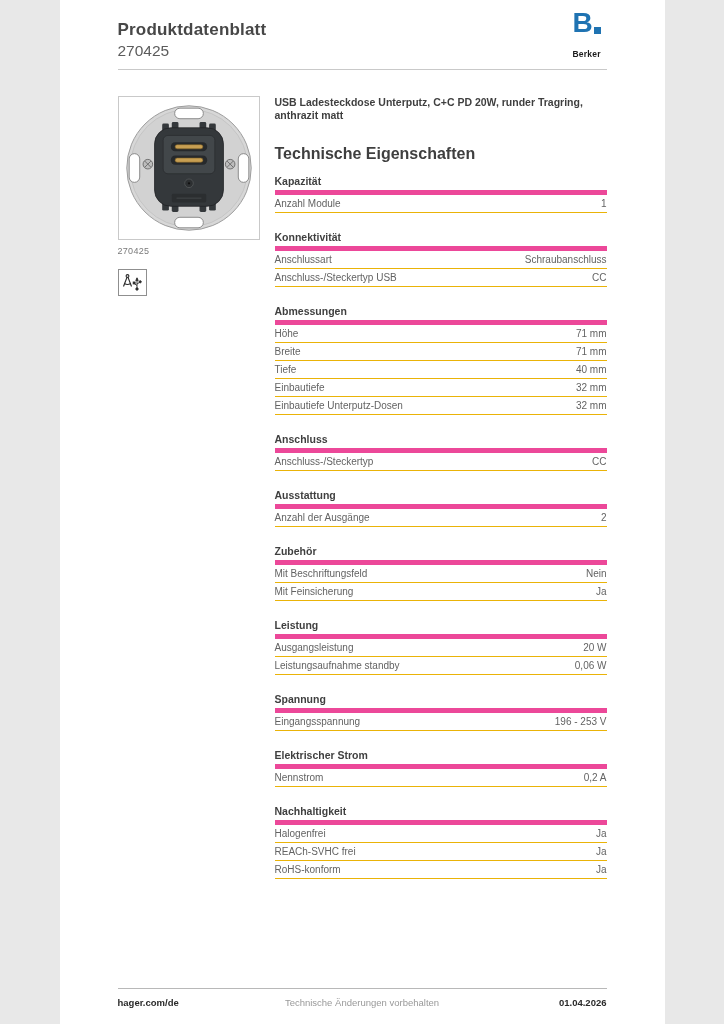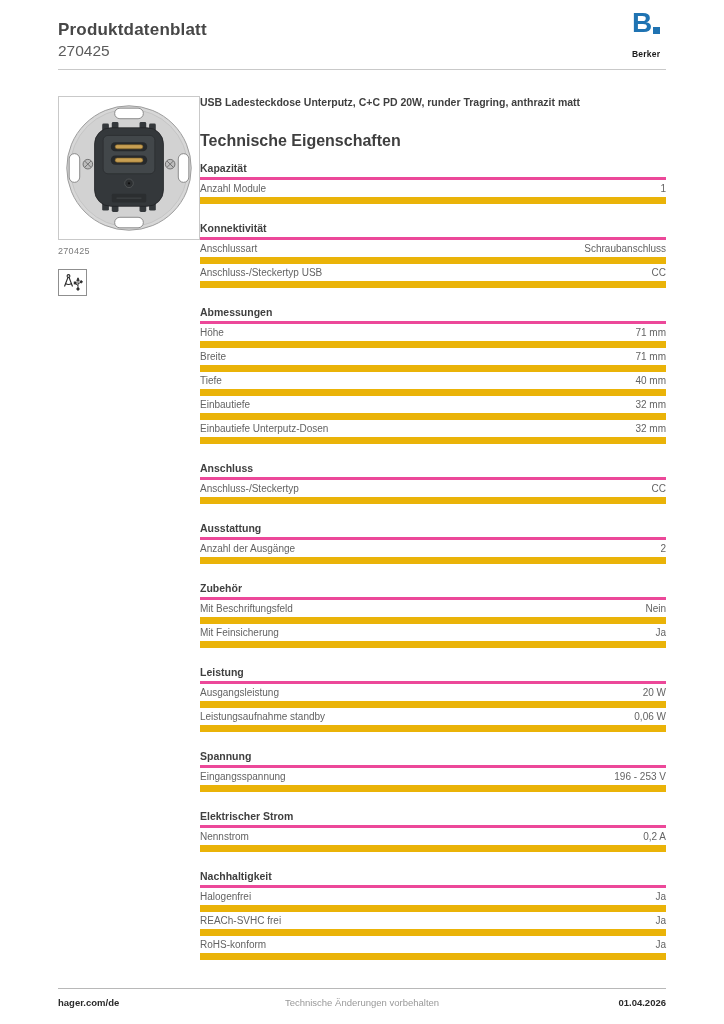--- a/index.html
+++ b/index.html
@@ -1,46 +1,46 @@
 <!DOCTYPE html>
 <html><head>
 <meta charset="utf-8">
 <style>
   * { margin:0; padding:0; box-sizing:border-box; }
   html,body { background:#e8e8e8; }
   body { font-family:"Liberation Sans","DejaVu Sans",sans-serif; }
   .page {
-    position:relative; width:724px; height:1024px; background:#ffffff;
+    position:relative; width:605px; height:1024px; background:#ffffff;
     margin:0 auto; overflow:hidden;
   }
   
   .doc-header { position:absolute; top:20px; left:58px; }
   .doc-title { font-size:17px; font-weight:bold; color:#474747; letter-spacing:.2px; }
   .doc-number { font-size:15.5px; color:#5c5c5c; margin-top:2px; }
   .brand { position:absolute; top:11px; right:58px; width:34px; text-align:left; }
   .brand-b-row { display:flex; align-items:flex-end; }
   .brand-b { font-size:28px; line-height:24px; font-weight:bold; color:#1F73B2; letter-spacing:-1px; }
   .brand-dot { width:7px; height:7px; background:#1F73B2; margin:0 0 1px 2px; }
   .brand-name { font-size:8.5px; font-weight:bold; color:#1c1c1c; margin-top:14px; letter-spacing:.2px; }
   .header-rule { position:absolute; top:69px; left:58px; right:58px; border-top:1px solid #c9c9c9; }
   
   .main { position:absolute; top:96px; left:58px; right:58px; display:flex; }
   .col-left { width:142px; flex:none; }
-  .col-right { flex:1; }
+  .col-right { flex:1; margin-left:15px; }
   .image-box { width:142px; height:144px; border:1px solid #c9c9c9; background:#fff; padding:3px; }
   .image-box svg { width:100%; height:100%; display:block; }
   .image-caption { margin-top:6px; font-size:9px; color:#7a7a7a; letter-spacing:.3px; }
   .marker-box { margin-top:13px; width:29px; height:27px; border:1px solid #8f8f8f; display:flex; align-items:center; justify-content:center; background:#fff; }
   
   .product-title { font-size:10.5px; font-weight:bold; color:#3f3f3f; line-height:13px; }
   .specs-title { margin-top:23px; font-size:16px; font-weight:bold; color:#3f3f3f; }
   .section { margin-top:18px; }
   .section.first { margin-top:12px; }
-  .spec-heading { font-size:10.5px; font-weight:bold; color:#3f3f3f; padding-bottom:3px; border-bottom:3px solid #ec4899; }
-  .spec-row { display:flex; justify-content:space-between; align-items:baseline; font-size:10px; color:#636363; padding:3px 0 3px; border-bottom:7px solid #eab308; line-height:11px; }
+  .spec-heading { font-size:10.5px; font-weight:bold; color:#3f3f3f; padding-bottom:3px; border-bottom:5px solid #ec4899; }
+  .spec-row { display:flex; justify-content:space-between; align-items:baseline; font-size:10px; color:#636363; padding:3px 0 3px; border-bottom:1px solid #eab308; line-height:11px; }
   .spec-label { text-align:left; }
   .spec-value { text-align:right; white-space:nowrap; padding-left:12px; }
   
   .footer-rule { position:absolute; top:988px; left:58px; right:58px; border-top:1px solid #b8b8b8; }
   .doc-footer { position:absolute; top:997px; left:58px; right:58px; display:flex; justify-content:space-between; align-items:baseline; font-size:9.5px; }
   .footer-left { font-weight:bold; color:#2a2a2a; }
   .footer-center { color:#999999; position:absolute; left:0; right:0; text-align:center; }
   .footer-right { font-weight:bold; color:#2a2a2a; }
 </style>
 </head>

